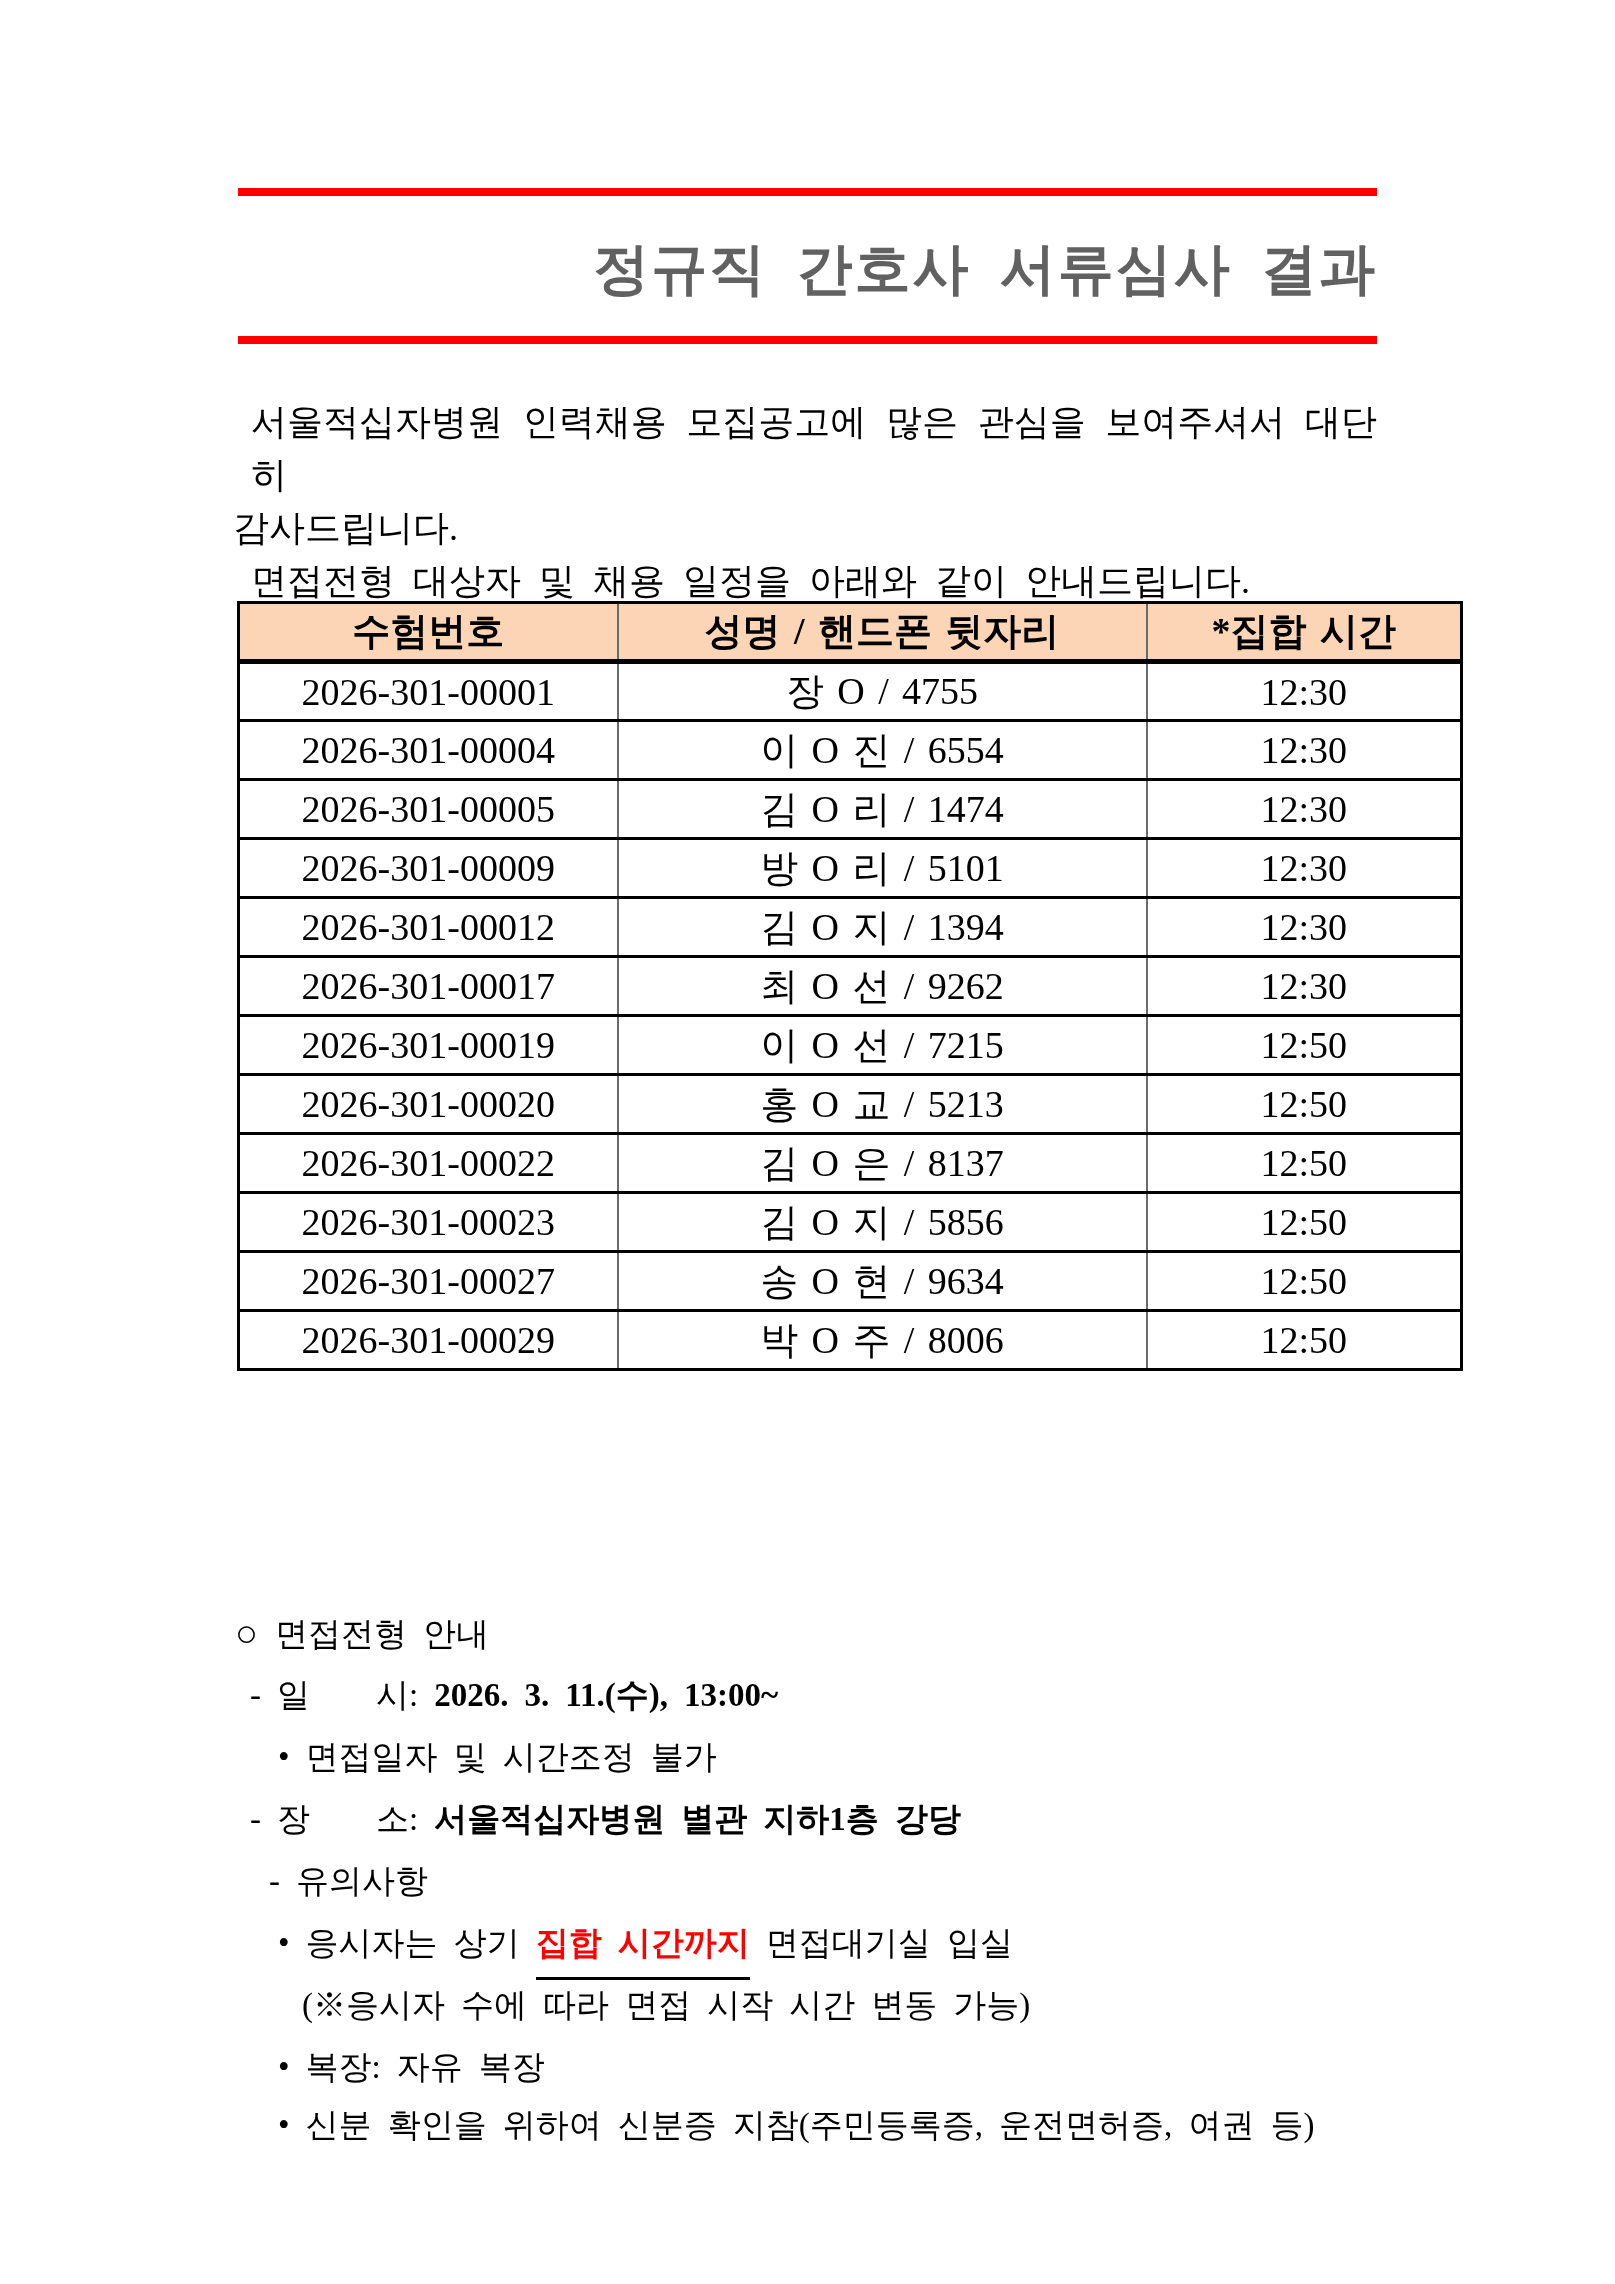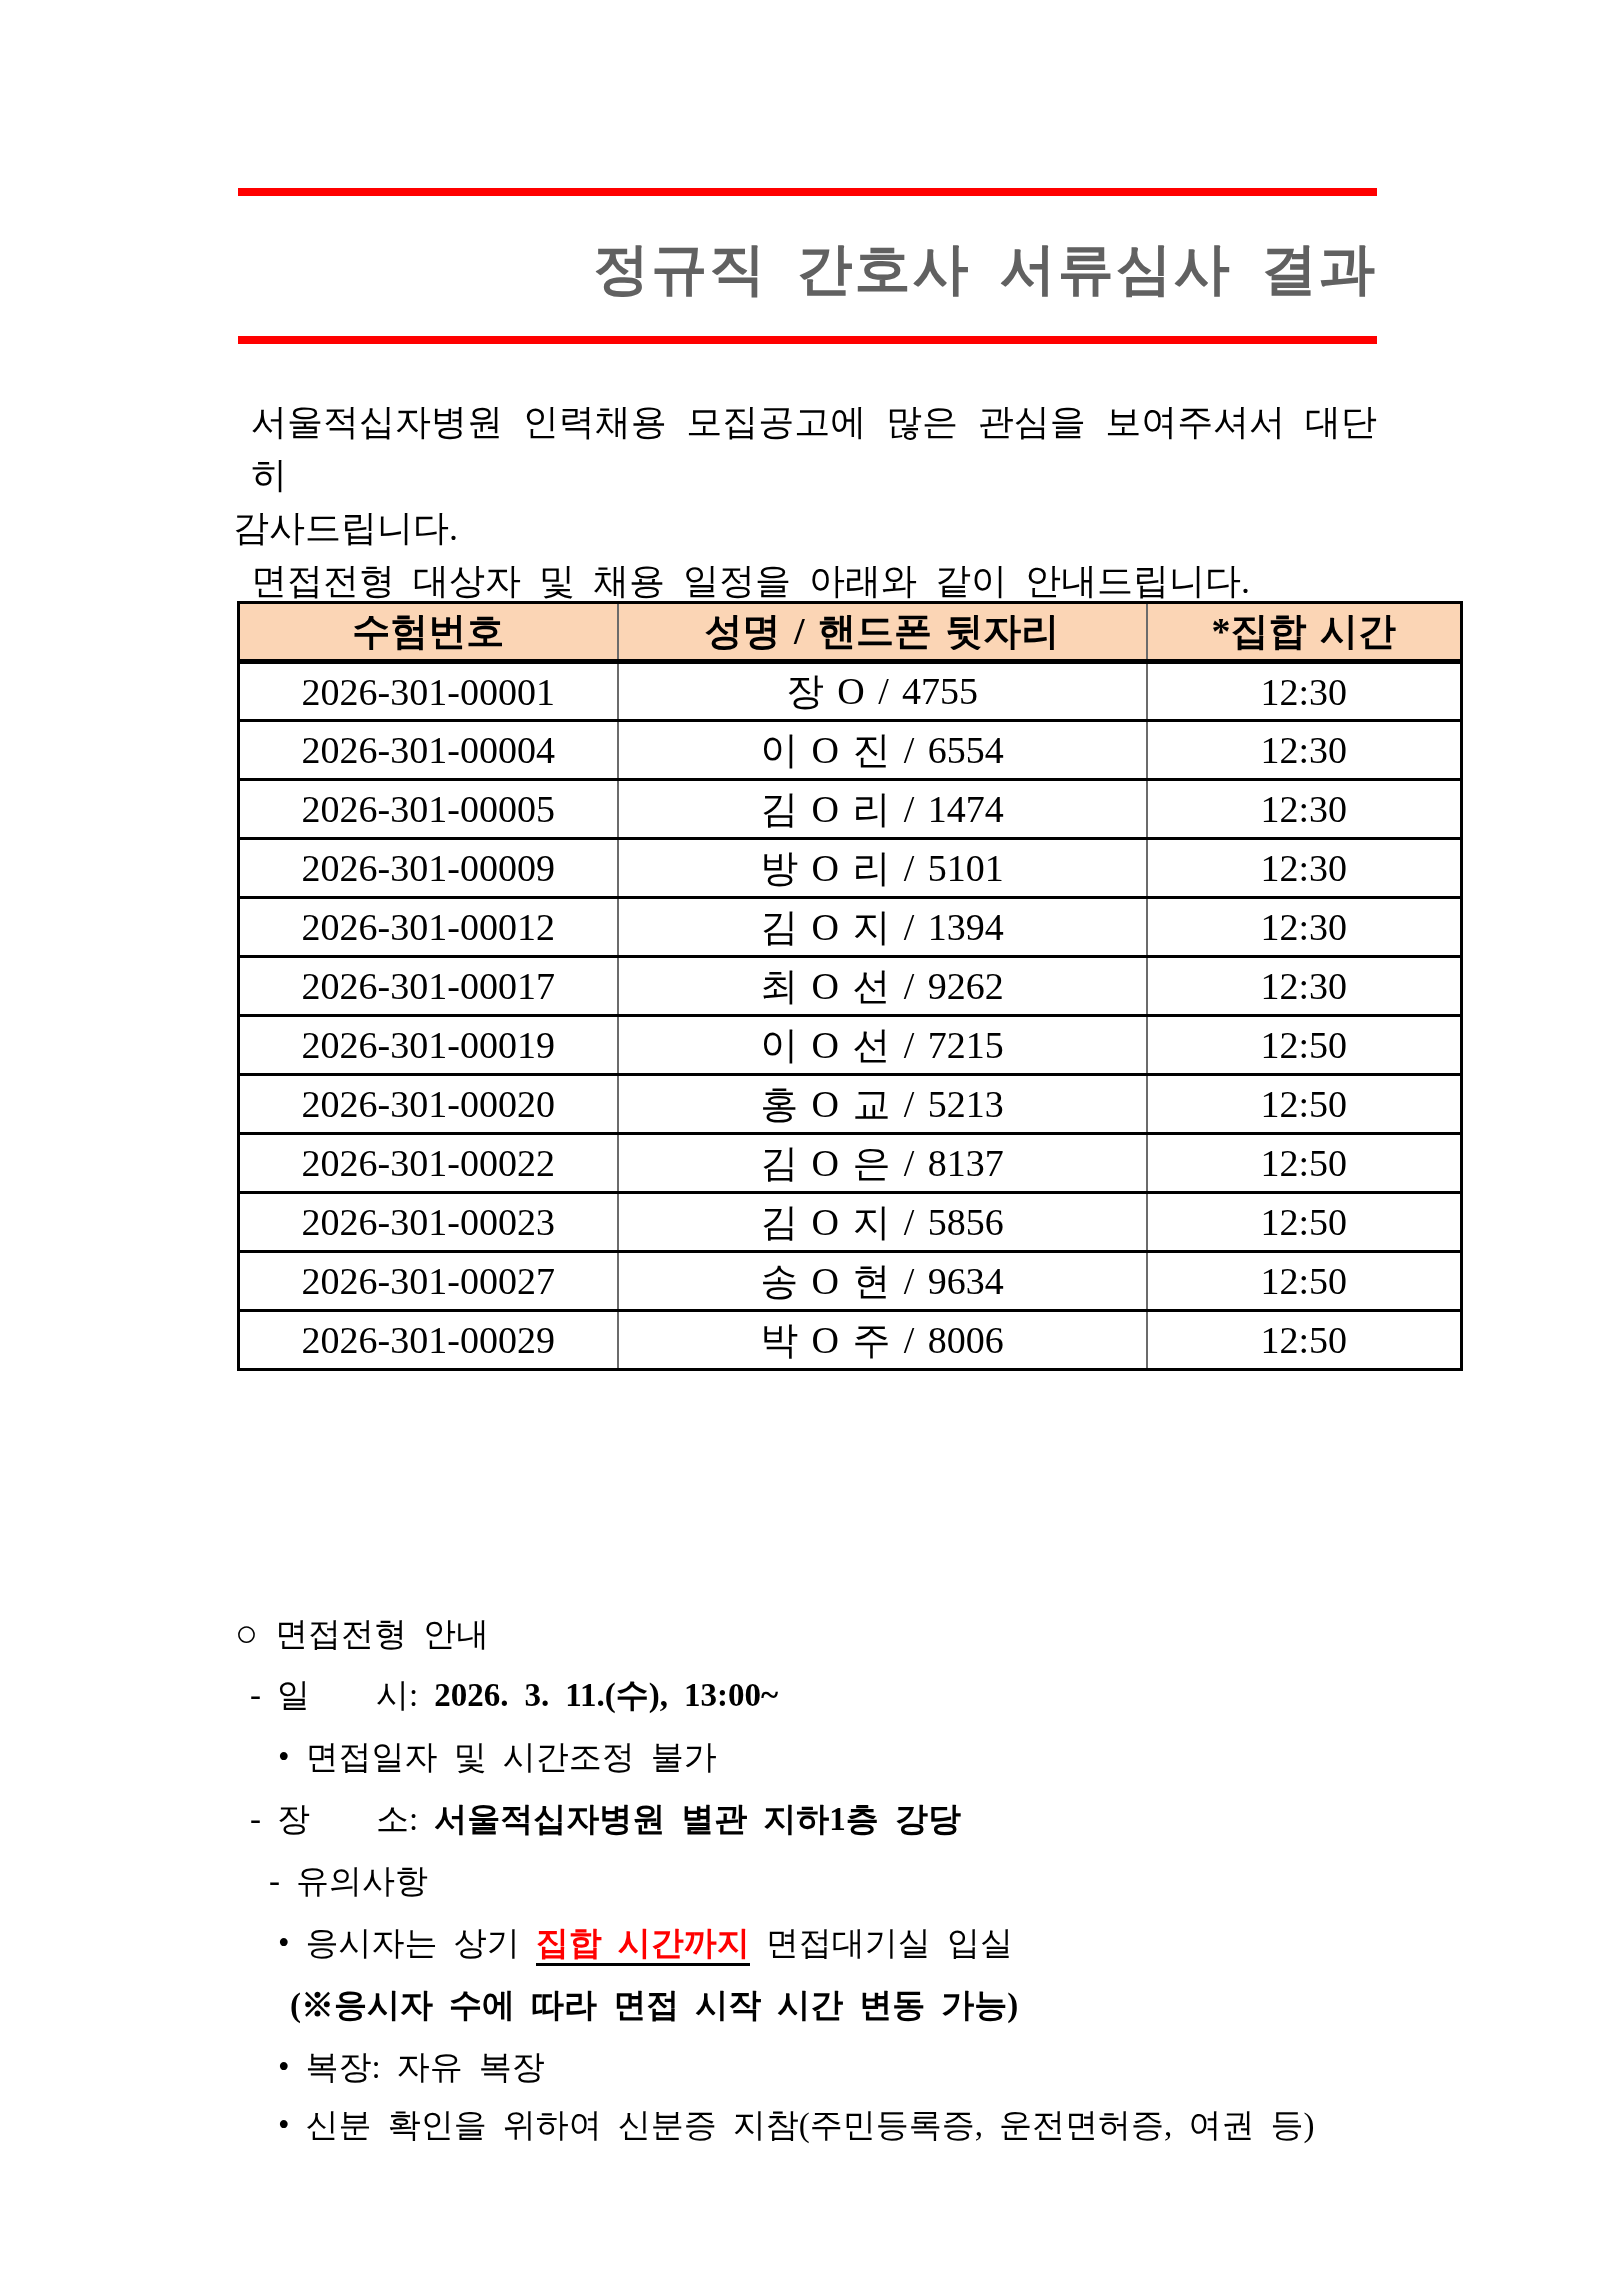--- a/index.html
+++ b/index.html
@@ -88,34 +88,34 @@
     white-space:pre;
     word-spacing:7.8px;
     color:#000;
   }
   .g1{left:235px;top:1604px;}
   .g2{left:250px;top:1666px;}
   .g3{left:278px;top:1728px;}
   .g4{left:250px;top:1790px;text-align:right;}
   .g5{left:269px;top:1852px;}
   .g6{left:278px;top:1914px;}
-  .g7{left:290px;top:1976px;font-weight:bold;}
+  .g7{left:302px;top:1976px;}
   .g8{left:278px;top:2038px;}
   .g9{left:278px;top:2096px;}
   .section-bullet{
     font-size:38px;
     margin-right:17px;
     vertical-align:-1.3px;
   }
   .bold-val{font-weight:700;}
   .red-underline{
     color:var(--highlight-red,#FF0000);
     font-weight:700;
     border-bottom:3.3px solid #000;
-    padding-bottom:2px;
+    padding-bottom:16px;
   }
 </style>
 </head>
 <body>
 
 <div class="page">
 
   <div class="rule rule-top"></div>
 
   <h1 class="doc-title">정규직 간호사 서류심사 결과</h1>

